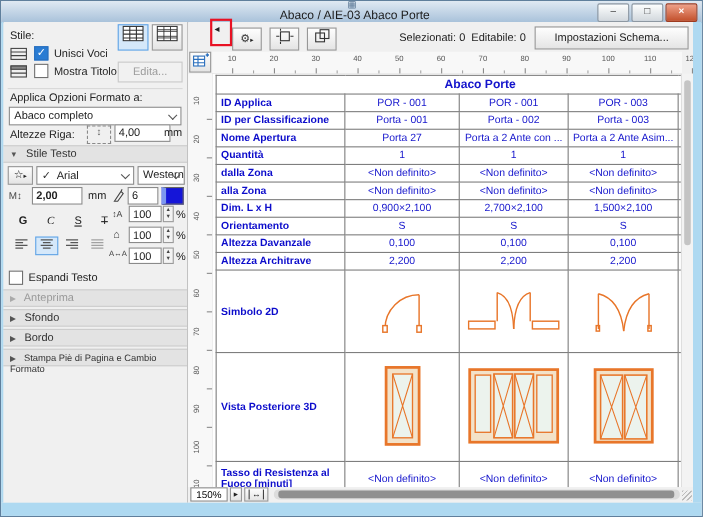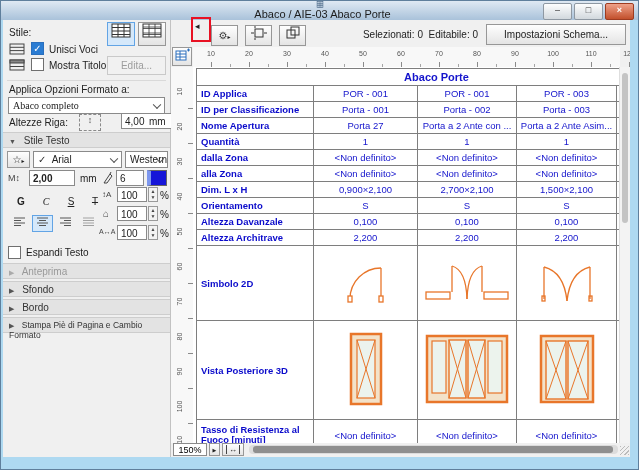--- a/index.html
+++ b/index.html
@@ -120,28 +120,28 @@
       <rect x="1" y="1" width="14" height="3" fill="#888" stroke="#444"></rect>
       <path d="M1 7.5 H15" stroke="#444"></path>
     </svg>
     <span class="chk" style="left:28px;top:38px;"></span>
     <span class="sb-label" style="left:46px;top:40px;">Mostra Titolo</span>
     <span class="btn disabled" style="left:104px;top:36px;width:59px;height:19px;line-height:17px;">Edita...</span>
 
     <div class="sb-div" style="top:60px;"></div>
 
     <span class="sb-label" style="left:6px;top:64px;">Applica Opzioni Formato a:</span>
-    <div class="select" style="left:5px;top:77px;width:157px;height:17px;font-family:Liberation Serif, serif;">
+    <div class="select" style="left:5px;top:77px;width:157px;height:17px;">
       <span>Abaco completo</span>
       <span class="chev"></span>
     </div>
 
     <span class="sb-label" style="left:6px;top:97px;">Altezze Riga:</span>
     <span class="abs" style="left:76px;top:94px;width:20px;height:15px;border:1px dashed #8a8a8a;text-align:center;font-size:9px;color:#555;">↕</span>
-    <span class="input" style="left:101px;top:93px;width:51px;height:16px;margin-left:17px;">4,00</span>
+    <span class="input" style="left:101px;top:93px;width:51px;height:16px;">4,00</span>
     <span class="sb-label" style="left:146px;top:96px;">mm</span>
 
     <div class="hdrbar" style="top:112px;">
       <span class="hdrarrow">▼</span>
       <span>Stile Testo</span>
     </div>
 
     <span class="btn" style="left:4px;top:131px;width:23px;height:17px;line-height:15px;">
       <span>☆</span><span style="font-size:6px;">▸</span>
     </span>

